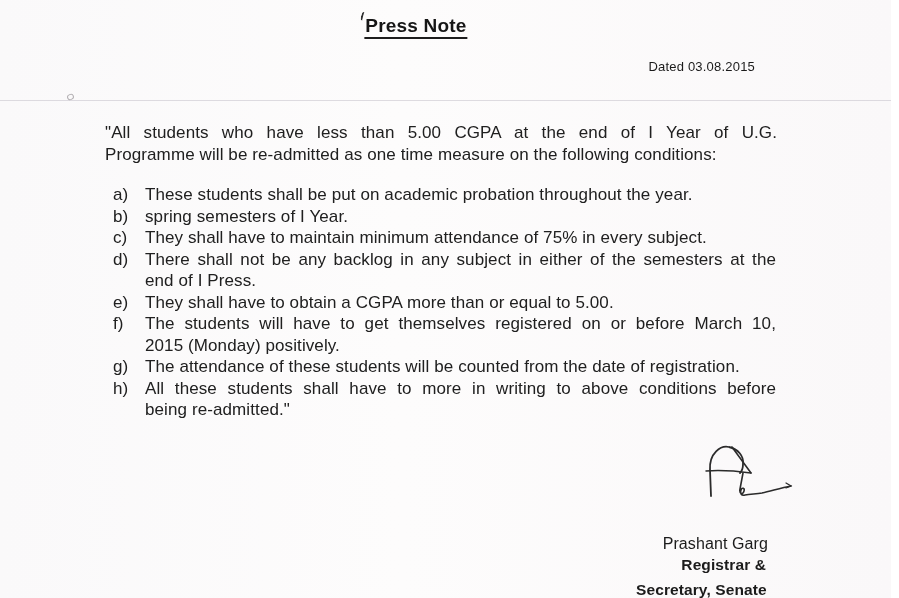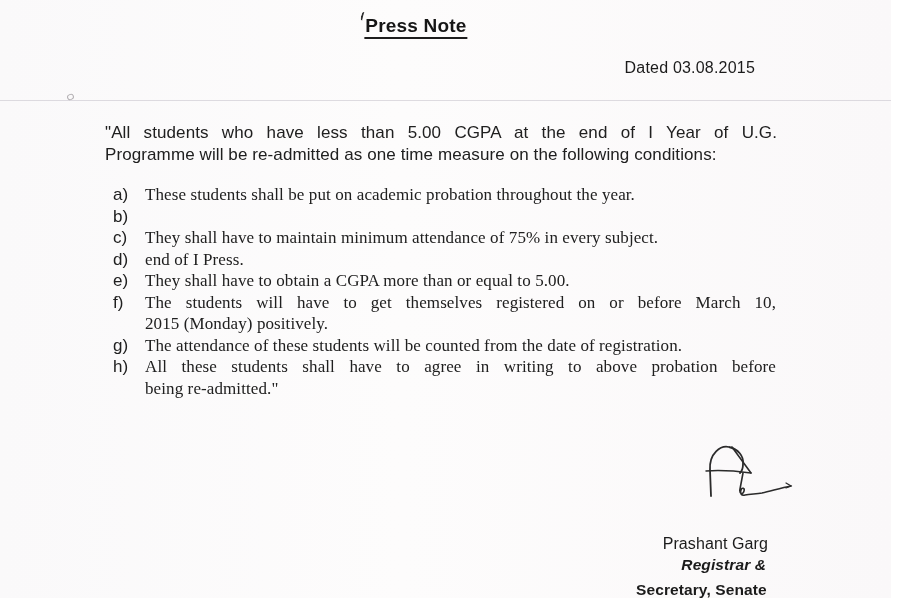--- a/index.html
+++ b/index.html
@@ -27,49 +27,49 @@
 
   .title {
     position:absolute; top:15px; left:416px; transform:translateX(-50%);
     font-size:19px; font-weight:700; color:#161616; letter-spacing:0.2px;
     white-space:nowrap;
   }
   .title .u { border-bottom:2.5px solid #1d1d1d; padding:0 1px 1px 1px; }
 
   .dated {
     position:absolute; top:59px; right:136px;
-    font-size:16px; color:#1b1b1b; letter-spacing:0.2px; white-space:nowrap;
+    font-size:13px; color:#1b1b1b; letter-spacing:0.2px; white-space:nowrap;
   }
 
   .intro {
     position:absolute; left:105px; top:122px; width:672px;
     font-size:17px; line-height:21.5px; letter-spacing:0.1px; color:#202020;
   }
 
   .conditions {
     position:absolute; left:113px; top:184px; width:663px;
     font-size:17px; line-height:21.5px; letter-spacing:0.1px; color:#202020;
   }
   .cond { display:flex; }
   .cond .marker { width:32px; flex:none; }
-  .cond .ctext  { width:631px; flex:none;font-family:Liberation Serif, serif; }
+  .cond .ctext  { width:631px; flex:none; }
 
   
   .line { height:21.5px; overflow:hidden; white-space:nowrap; }
   .jl   { text-align:justify; white-space:normal; }
   .jl::after { content:""; display:inline-block; width:100%; }
 
   .signature-svg { position:absolute; left:698px; top:443px; }
 
   .sigblock {
     position:absolute; left:636px; top:497px; width:132px;
     font-size:15.5px; line-height:21px; color:#1b1b1b; letter-spacing:0.1px;
   }
   .sig-name { text-align:right; font-weight:400; font-size:16px;margin-top:36px; }
-  .sig-l0   { text-align:right; font-weight:700; padding-right:2px;font-style:italic; }
+  .sig-l0   { text-align:right; font-weight:700; padding-right:2px; }
   .sig-l1   { text-align:left;  font-weight:700; margin-top:4px; }
   .sig-l2   { text-align:center;  font-weight:700; }
 </style>
 </head>
 <body>
 
 <div class="page">
 
   <div class="scan-hline"></div>
   <div class="scan-vline"></div>
@@ -92,33 +92,35 @@
     <div class="cond">
       <div class="marker">a)</div>
       <div class="ctext">
         <div class="line">These students shall be put on academic probation throughout the year.</div>
       </div>
     </div>
 
     <div class="cond">
       <div class="marker">b)</div>
       <div class="ctext">
+        <div class="line">spring semesters of I Year.</div>
       </div>
     </div>
 
     <div class="cond">
       <div class="marker">c)</div>
       <div class="ctext">
         <div class="line">They shall have to maintain minimum attendance of 75% in every subject.</div>
       </div>
     </div>
 
     <div class="cond">
       <div class="marker">d)</div>
       <div class="ctext">
+        <div class="line jl">There shall not be any backlog in any subject in either of the semesters at the</div>
         <div class="line">end of I Press.</div>
       </div>
     </div>
 
     <div class="cond">
       <div class="marker">e)</div>
       <div class="ctext">
         <div class="line">They shall have to obtain a CGPA more than or equal to 5.00.</div>
       </div>
     </div>
@@ -134,21 +136,21 @@
     <div class="cond">
       <div class="marker">g)</div>
       <div class="ctext">
         <div class="line">The attendance of these students will be counted from the date of registration.</div>
       </div>
     </div>
 
     <div class="cond">
       <div class="marker">h)</div>
       <div class="ctext">
-        <div class="line jl">All these students shall have to agree in writing to above probation before</div>
+        <div class="line jl">All these students shall have to more in writing to above conditions before</div>
         <div class="line">being re-admitted."</div>
       </div>
     </div>
 
   </div>
 
   <svg class="signature-svg" width="98" height="58" viewBox="0 0 98 58" fill="none">
     <path d="M13,53 L12,27 C11,10 23,2 31,4 C40,6 46,13 45,21 C45,25 44,28 42,30" stroke="#2b2b2b" stroke-width="1.8" stroke-linecap="round" fill="none"></path>
     <path d="M34,4 L53,30" stroke="#2b2b2b" stroke-width="1.6" stroke-linecap="round"></path>
     <path d="M8,28 C20,27 38,28 53,30" stroke="#2b2b2b" stroke-width="1.4" stroke-linecap="round" fill="none"></path>

